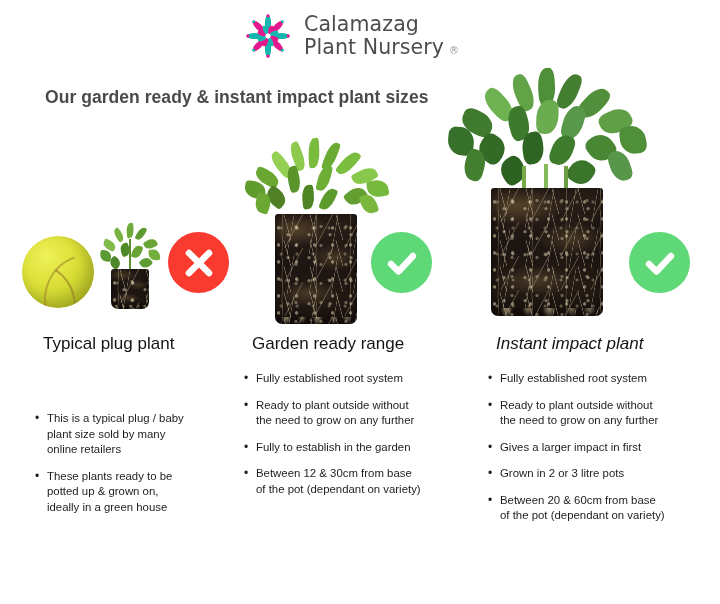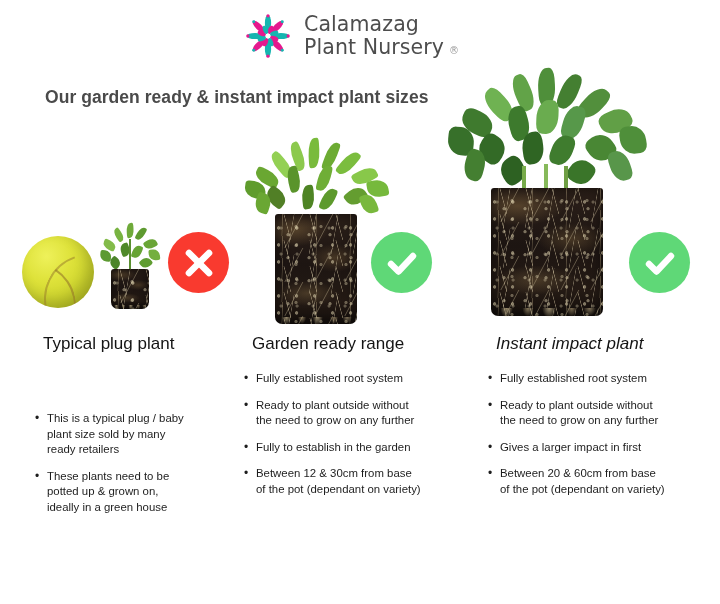--- a/index.html
+++ b/index.html
@@ -395,24 +395,24 @@
 </div>
 
 <div class="col-heading" style="left:43px; top:334px;">Typical plug plant</div>
 <div class="col-heading" style="left:252px; top:334px;">Garden ready range</div>
 <div class="col-heading" style="left:496px; top:334px;font-style:italic;">Instant impact plant</div>
 
 <ul class="bullets" style="left:34px; top:371px; width:196px;margin-top:40px;">
   <li>
     <span>This is a typical plug / baby</span>
     <span>plant size sold by many</span>
-    <span>ready retailers</span>
-  </li>
-  <li>
-    <span>These plants need to be</span>
+    <span>online retailers</span>
+  </li>
+  <li>
+    <span>These plants ready to be</span>
     <span>potted up &amp; grown on,</span>
     <span>ideally in a green house</span>
   </li>
 </ul>
 
 <ul class="bullets" style="left:243px; top:371px; width:210px;">
   <li>
     <span>Fully established root system</span>
   </li>
   <li>
@@ -433,16 +433,19 @@
     <span>Fully established root system</span>
   </li>
   <li>
     <span>Ready to plant outside without</span>
     <span>the need to grow on any further</span>
   </li>
   <li>
     <span>Gives a larger impact in first</span>
   </li>
   <li>
+    <span>Grown in 2 or 3 litre pots</span>
+  </li>
+  <li>
     <span>Between 20 &amp; 60cm from base</span>
     <span>of the pot (dependant on variety)</span>
   </li>
 </ul>
 
 </body></html>

